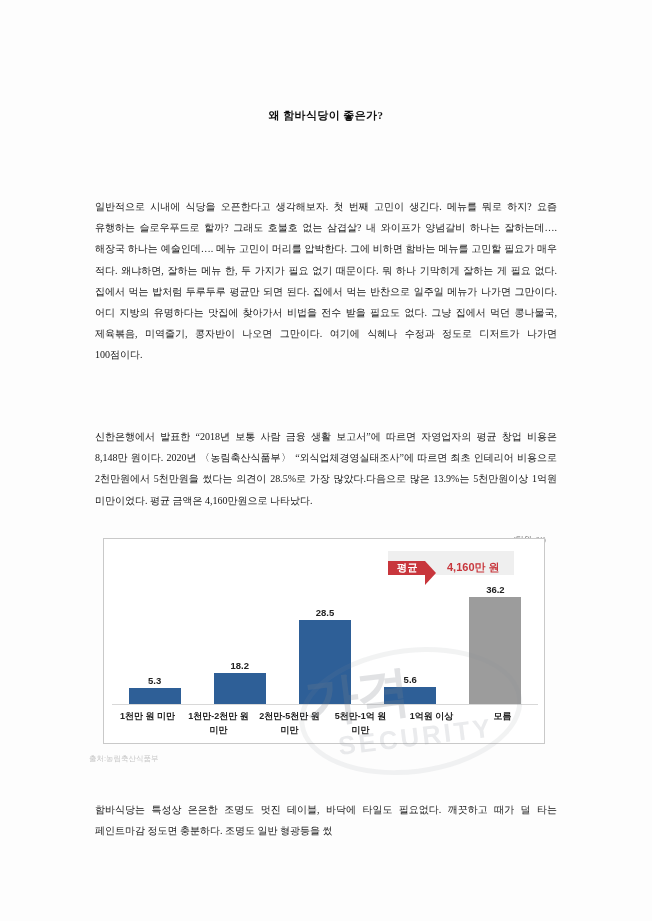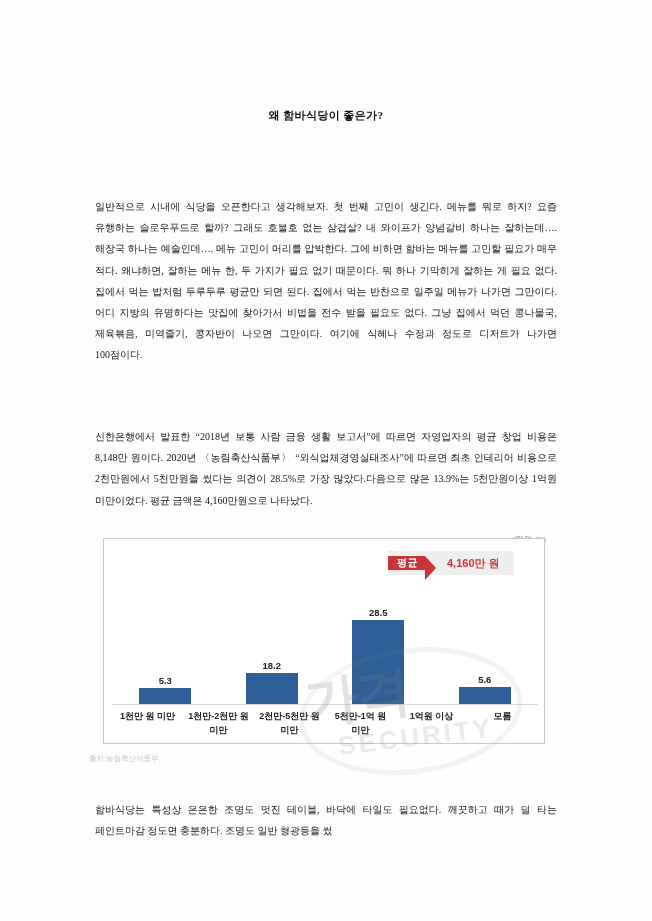--- a/index.html
+++ b/index.html
@@ -80,21 +80,21 @@
     overflow: hidden;
   }
 
   
   .avg-badge {
     position: absolute;
     left: 284px;
     top: 12px;
     height: 24px;
     display: flex;
-    align-items: center;
+    align-items: flex-end;
     font-family: "Liberation Sans", sans-serif;
   }
   .avg-badge .bg {
     position: absolute;
     left: 0; top: 0; right: 0; bottom: 0;
     background: #efefef;
   }
   .avg-badge .tag {
     position: relative;
     background: #c8363c;
@@ -281,20 +281,24 @@
               <div class="bar" style="height: 31px; background: rgb(46, 95, 151);"></div>
             </div>
             <div class="bar-slot">
               <div class="bar-value">28.5</div>
               <div class="bar" style="height: 84px; background: rgb(46, 95, 151);"></div>
             </div>
             <div class="bar-slot">
               <div class="bar-value">5.6</div>
               <div class="bar" style="height: 17px; background: rgb(46, 95, 151);"></div>
             </div>
+            <div class="bar-slot">
+              <div class="bar-value">36.2</div>
+              <div class="bar" style="height: 107px; background: rgb(156, 156, 156);"></div>
+            </div>
           </div>
         <div class="axis-line"></div>
       </div>
 
       <div class="xlabels">
           <div class="xlabel">1천만 원 미만</div>
           <div class="xlabel">1천만-2천만 원 미만</div>
           <div class="xlabel">2천만-5천만 원 미만</div>
           <div class="xlabel">5천만-1억 원 미만</div>
           <div class="xlabel">1억원 이상</div>

